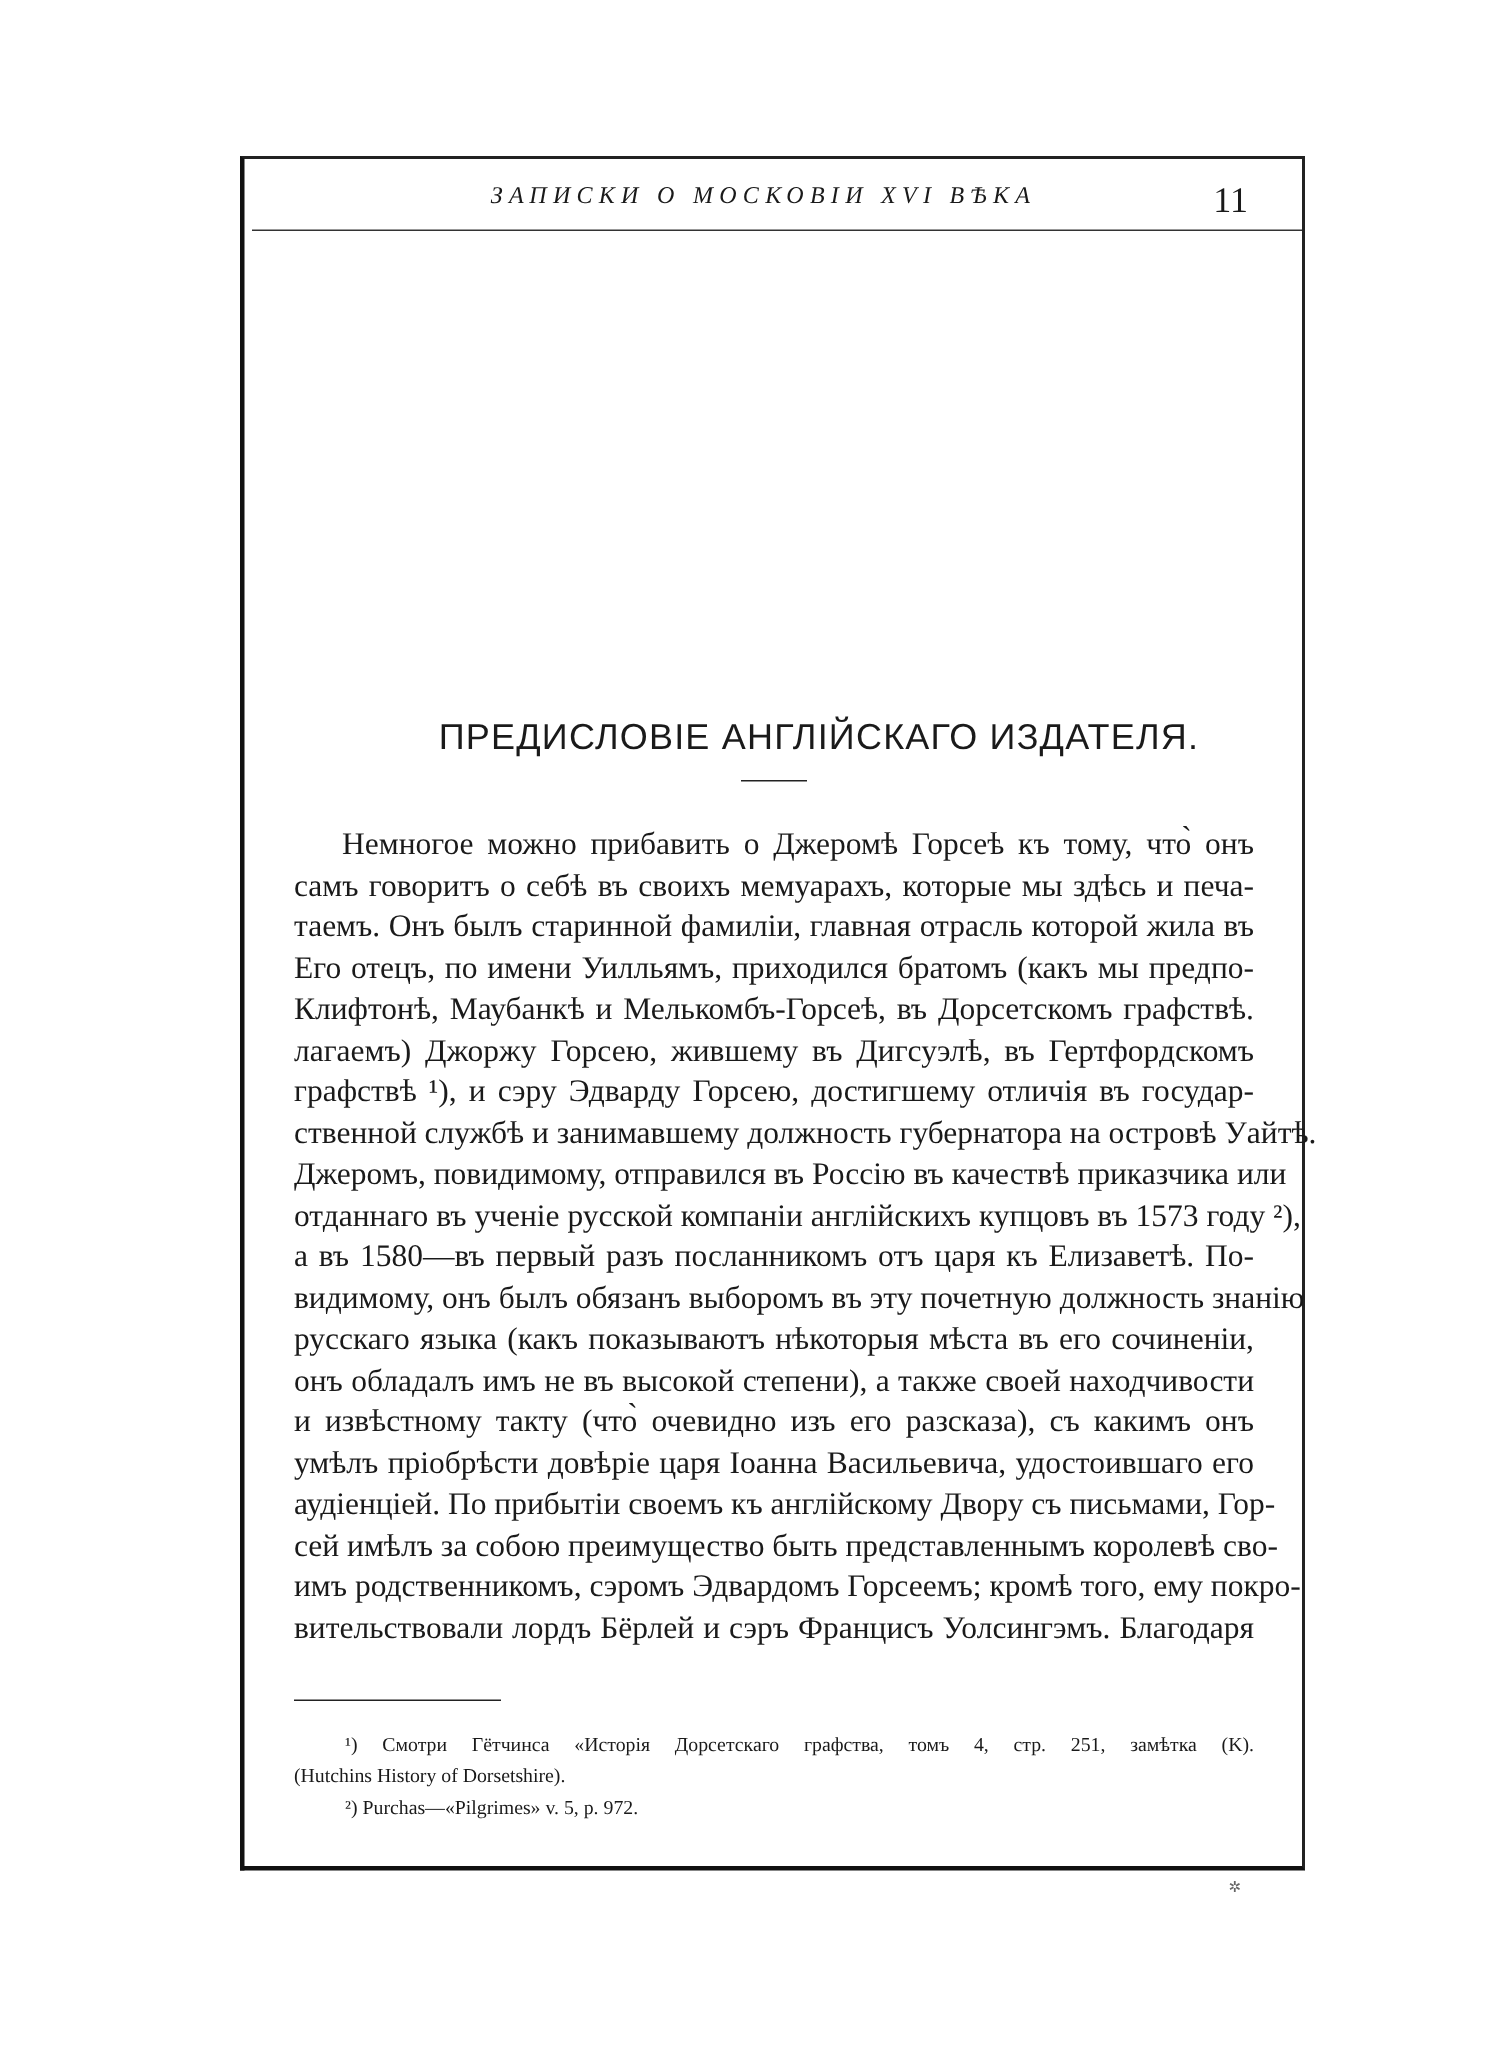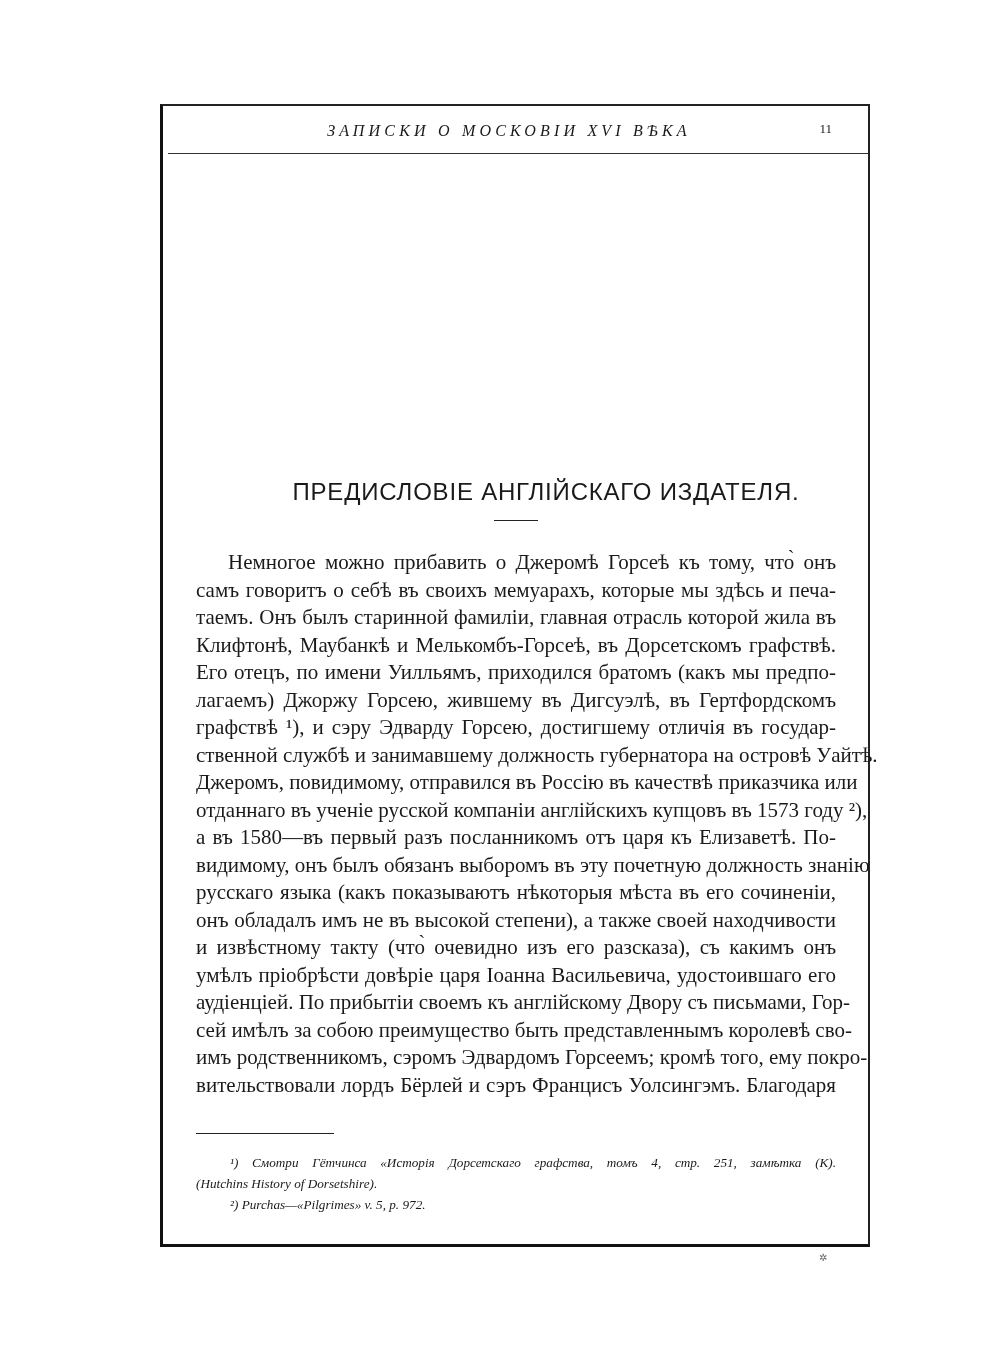--- a/index.html
+++ b/index.html
@@ -42,21 +42,21 @@
       text-align: center;
       font-style: italic;
       font-size: 16px;
       letter-spacing: 4.2px;
       padding-right: 20px;
     }
     .page-number {
       position: absolute;
       right: 38px;
       top: 1px;
-      font-size: 13px;
+      font-size: 24px;
     }
     .head-rule {
       position: absolute;
       left: 168px;
       top: 153px;
       width: 700px;
       height: 0;
       border-top: 1.5px solid #333;
     }
     .chapter-title {
@@ -105,21 +105,20 @@
       position: absolute;
       left: 196px;
       top: 1152px;
       width: 640px;
       font-size: 13.2px;
     }
     .fn-line {
       height: 21px;
       line-height: 21px;
       white-space: nowrap;
-      font-style: italic;
     }
     .fn-line.indent {
       padding-left: 34px;
     }
     .fn-line.justify {
       text-align: justify;
       text-align-last: justify;
     }
     .printer-mark {
       position: absolute;
@@ -140,22 +139,22 @@
 </div>
 <div class="head-rule"></div>
 
 <h1 class="chapter-title">ПРЕДИСЛОВІЕ АНГЛІЙСКАГО ИЗДАТЕЛЯ.</h1>
 <div class="title-rule"></div>
 
 <div class="body-text">
   <div class="body-line first">Немногое можно прибавить о Джеромѣ Горсеѣ къ тому, что̀ онъ</div>
   <div class="body-line">самъ говоритъ о себѣ въ своихъ мемуарахъ, которые мы здѣсь и печа-</div>
   <div class="body-line">таемъ. Онъ былъ старинной фамиліи, главная отрасль которой жила въ</div>
+  <div class="body-line">Его отецъ, по имени Уилльямъ, приходился братомъ (какъ мы предпо-</div>
   <div class="body-line">Клифтонѣ, Маубанкѣ и Мелькомбъ-Горсеѣ, въ Дорсетскомъ графствѣ.</div>
-  <div class="body-line">Его отецъ, по имени Уилльямъ, приходился братомъ (какъ мы предпо-</div>
   <div class="body-line">лагаемъ) Джоржу Горсею, жившему въ Дигсуэлѣ, въ Гертфордскомъ</div>
   <div class="body-line">графствѣ ¹), и сэру Эдварду Горсею, достигшему отличія въ государ-</div>
   <div class="body-line">ственной службѣ и занимавшему должность губернатора на островѣ Уайтѣ.</div>
   <div class="body-line">Джеромъ, повидимому, отправился въ Россію въ качествѣ приказчика или</div>
   <div class="body-line">отданнаго въ ученіе русской компаніи англійскихъ купцовъ въ 1573 году ²),</div>
   <div class="body-line">а въ 1580—въ первый разъ посланникомъ отъ царя къ Елизаветѣ. По-</div>
   <div class="body-line">видимому, онъ былъ обязанъ выборомъ въ эту почетную должность знанію</div>
   <div class="body-line">русскаго языка (какъ показываютъ нѣкоторыя мѣста въ его сочиненіи,</div>
   <div class="body-line">онъ обладалъ имъ не въ высокой степени), а также своей находчивости</div>
   <div class="body-line">и извѣстному такту (что̀ очевидно изъ его разсказа), съ какимъ онъ</div>

